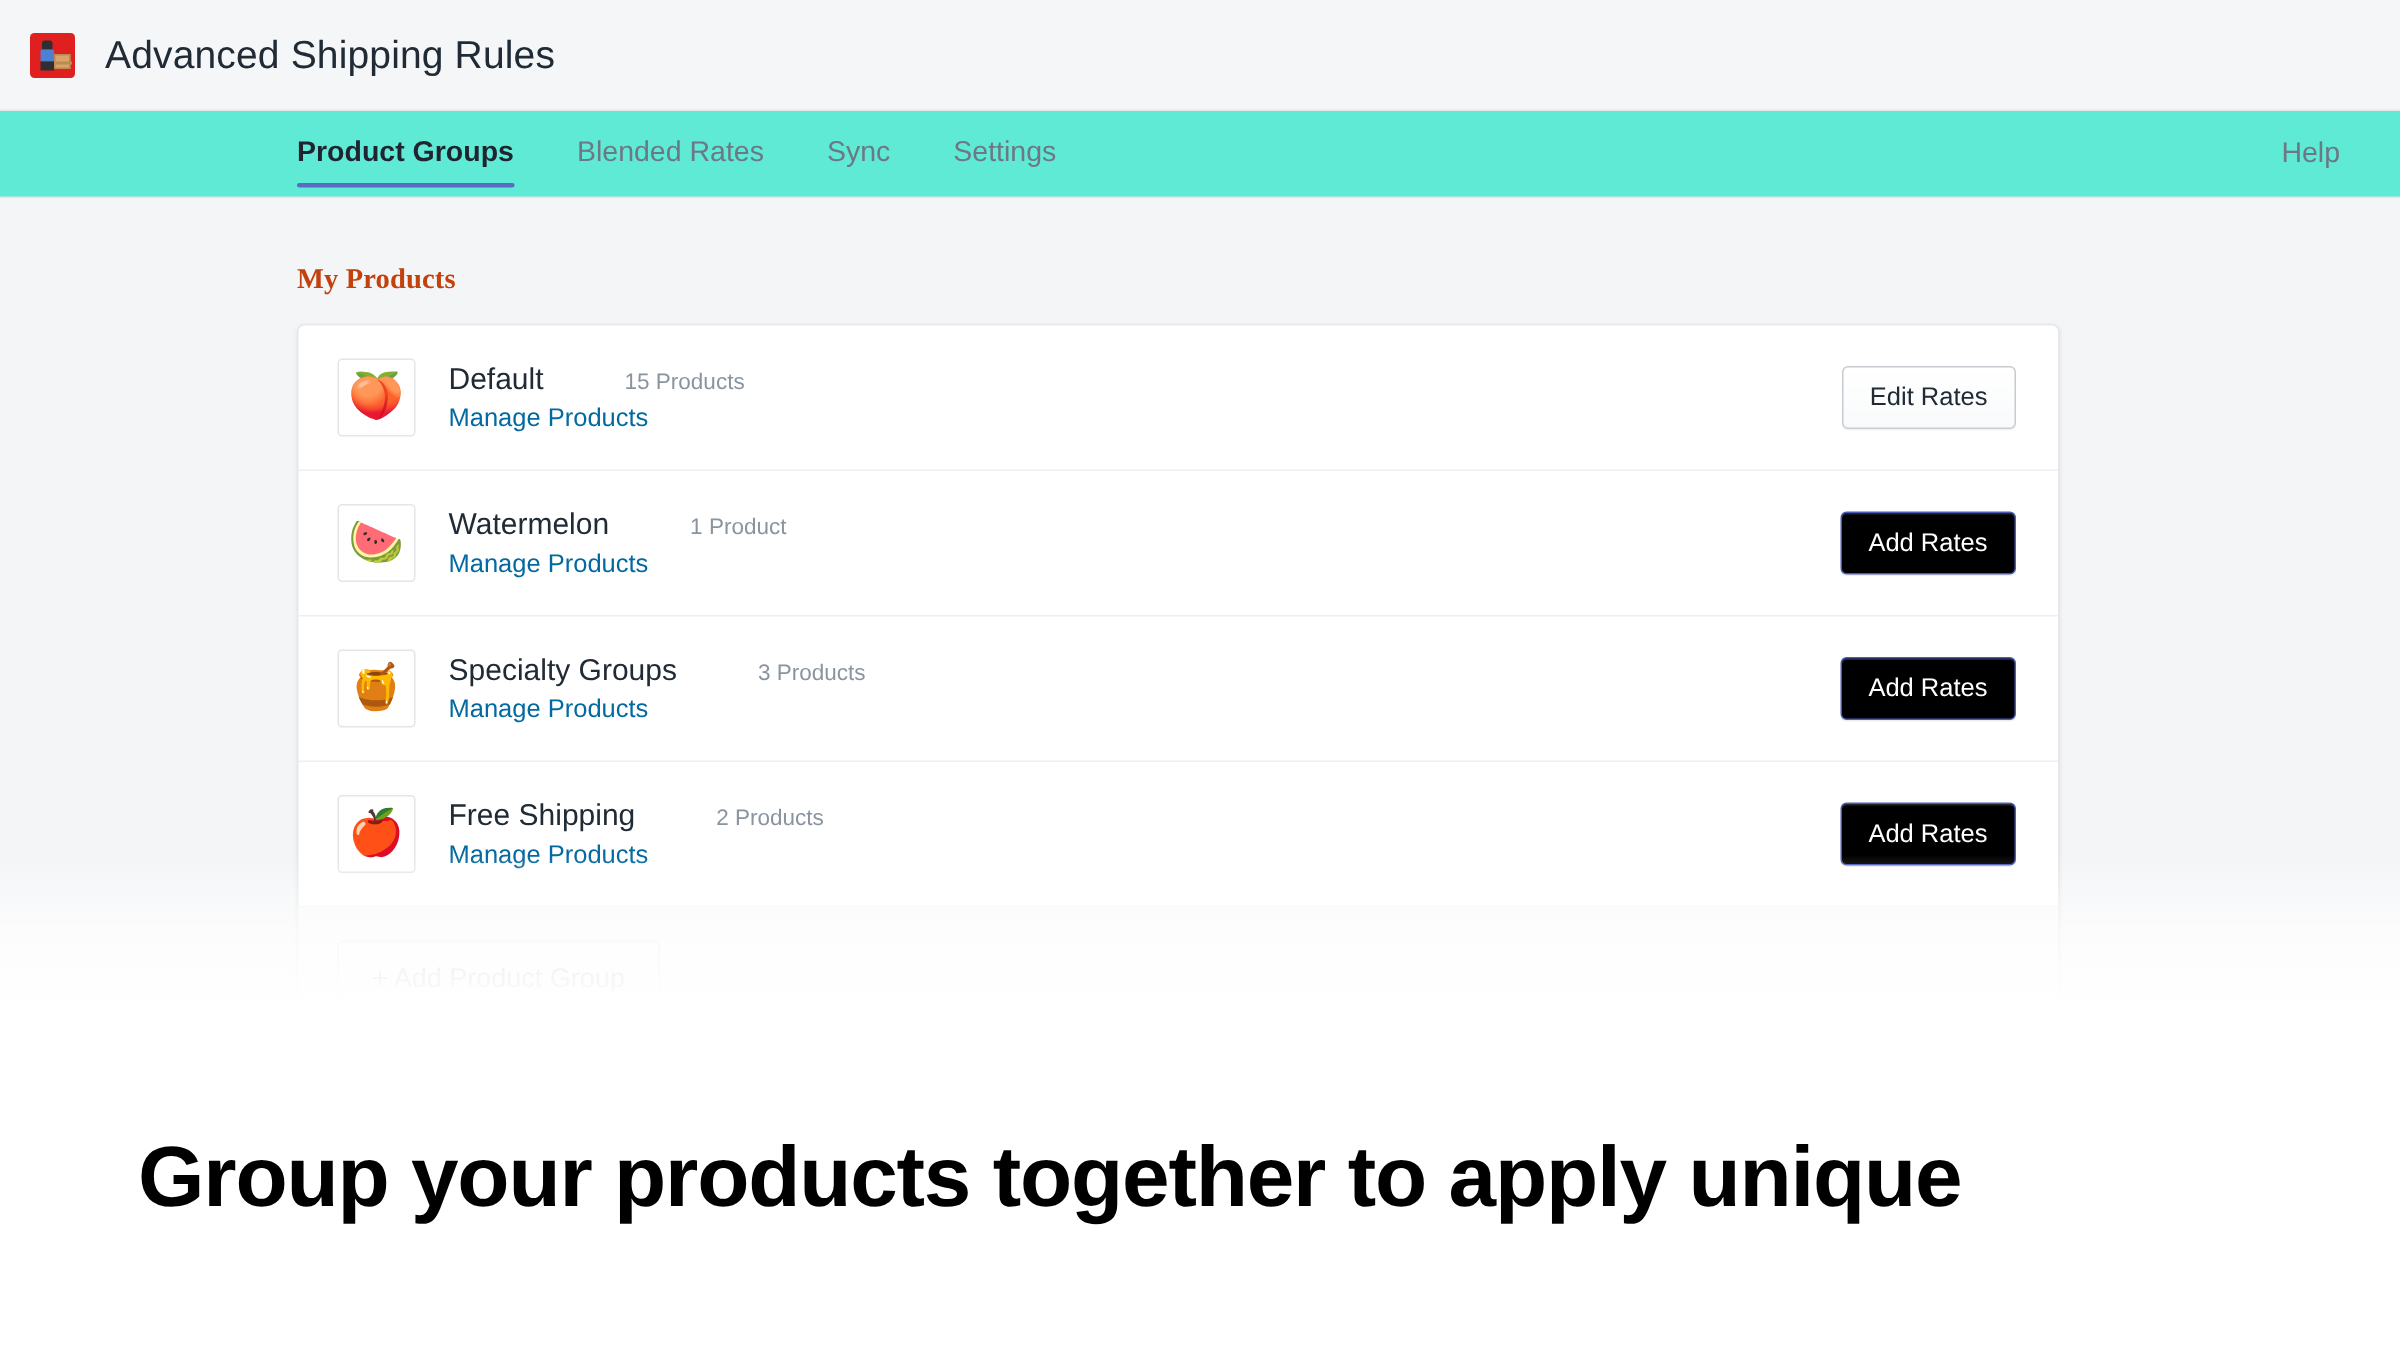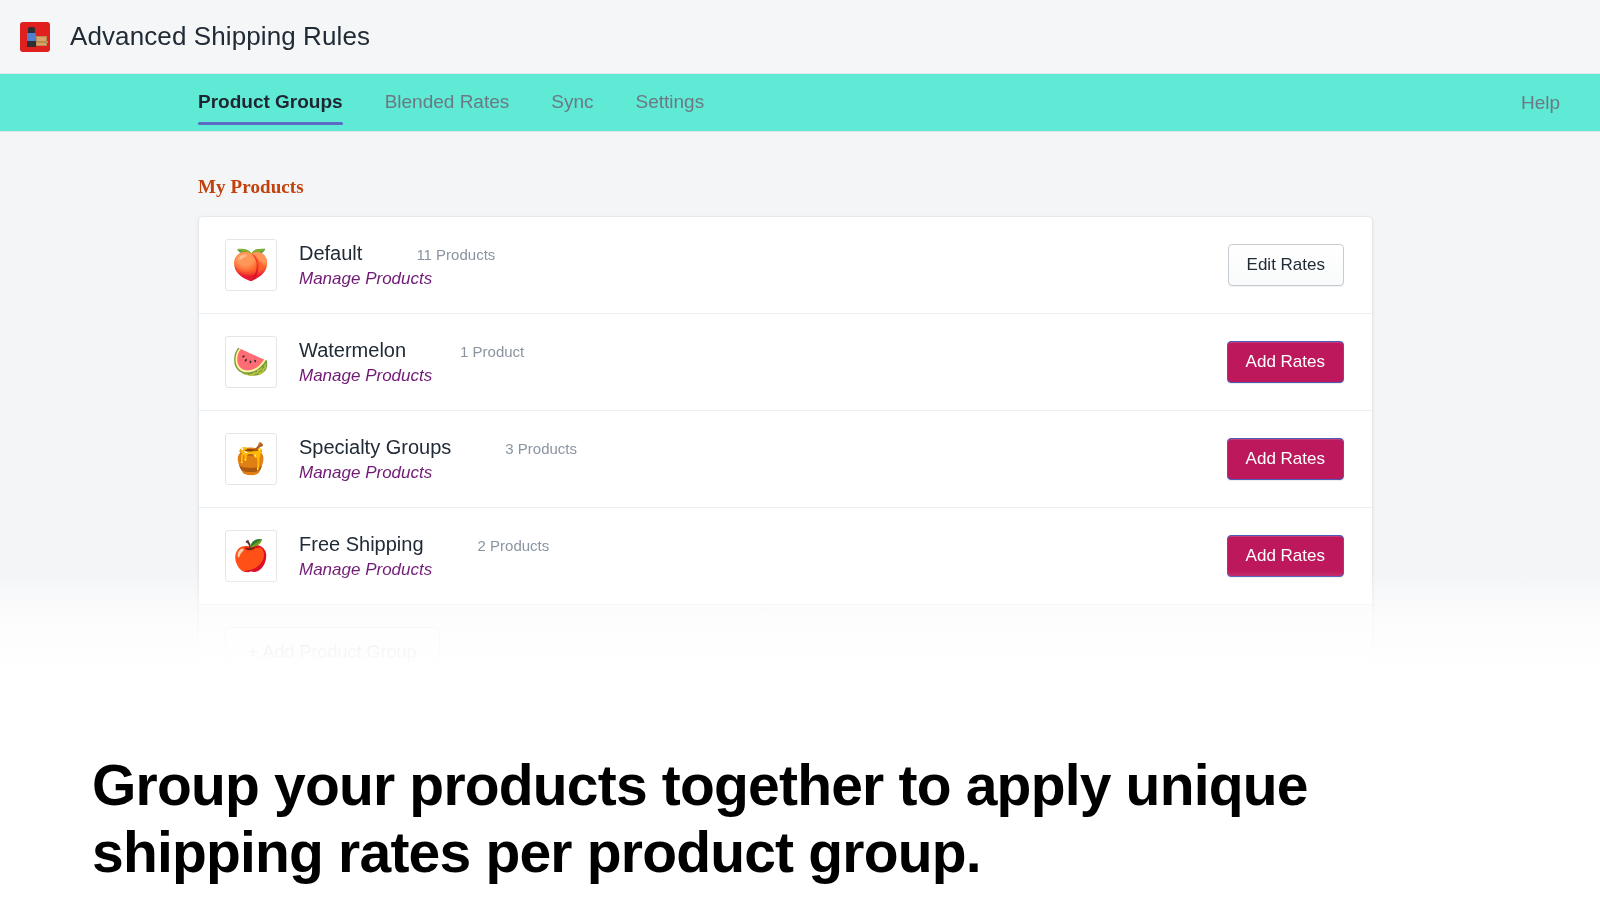--- a/index.html
+++ b/index.html
@@ -121,38 +121,38 @@
     display: flex; align-items: center; justify-content: center;
     font-size: 30px; line-height: 1;
     overflow: hidden;
   }
   .group-info { margin-left: 22px; flex: 1; }
   .group-line1 { display: flex; align-items: baseline; gap: 40px; }
   .group-name { font-size: 20px; color: #212b36; }
   .group-count { font-size: 15px; color: #8a94a0; margin-left: 14px; }
   .manage-link {
     display: block; margin-top: 4px;
-    font-size: 17px; color: #701a75; cursor: pointer; font-style: italic;
+    font-size: 17px; color: #0369a1; cursor: pointer;
   }
   .row-action { flex: none; }
   .btn {
     font-family: "Liberation Sans", sans-serif;
     font-size: 17px; cursor: pointer;
     border-radius: 4px;
     padding: 10px 18px;
     line-height: 1.15;
   }
   .btn-secondary {
     background: linear-gradient(180deg,#ffffff,#f9fafb);
     border: 1px solid #c6cbd1;
     color: #212b36;
     box-shadow: 0 1px 0 rgba(22,29,37,.05);
   }
   .btn-primary {
-    background: #be185d;
+    background: #000000;
     border: 1px solid #4a5bb8;
     color: #ffffff;
     box-shadow: inset 0 1px 0 rgba(255,255,255,.15), 0 1px 0 rgba(22,29,37,.08);
   }
   .card-footer {
     background: #f8f9fa;
     padding: 22px 26px 30px 26px;
   }
   .btn-add-group {
     background: transparent;
@@ -226,21 +226,21 @@
 
       <div class="card">
 
         <div class="group-row">
           <div class="thumb">
             <span>🍑</span>
           </div>
           <div class="group-info">
             <div class="group-line1">
               <span class="group-name">Default</span>
-              <span class="group-count">11 Products</span>
+              <span class="group-count">15 Products</span>
             </div>
             <span class="manage-link">Manage Products</span>
           </div>
           <div class="row-action">
             <button class="btn btn-secondary">Edit Rates</button>
           </div>
         </div>
 
         <div class="group-row">
           <div class="thumb">
@@ -295,16 +295,15 @@
         </div>
 
       </div>
     </div>
 
     <div class="shot-fade"></div>
   </div>
 
   <div class="caption">
     <div>Group your products together to apply unique</div>
-    <div>shipping rates per product group.</div>
   </div>
 
 </div>
 
 </body></html>

